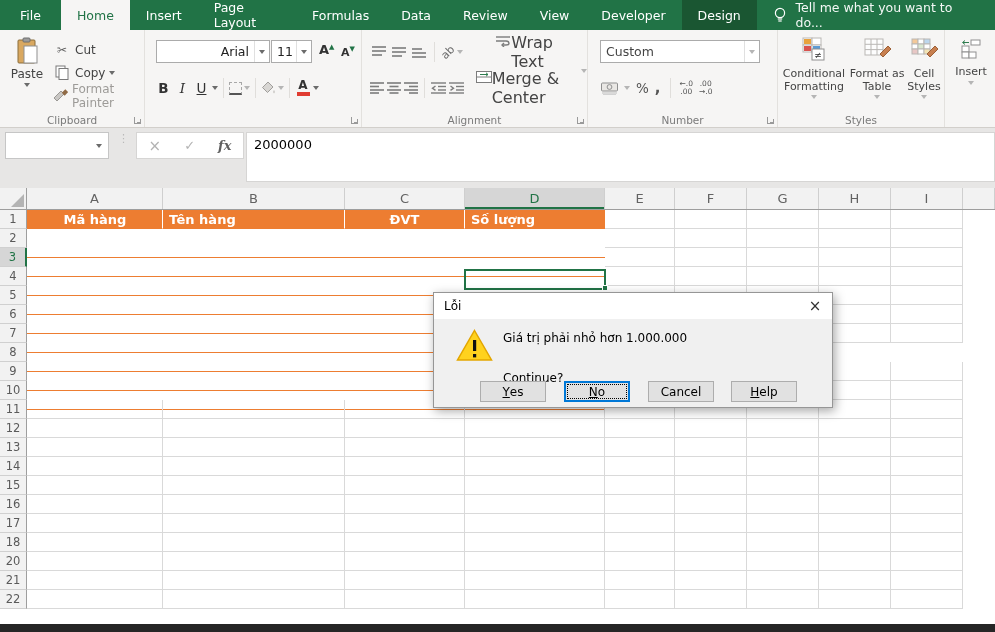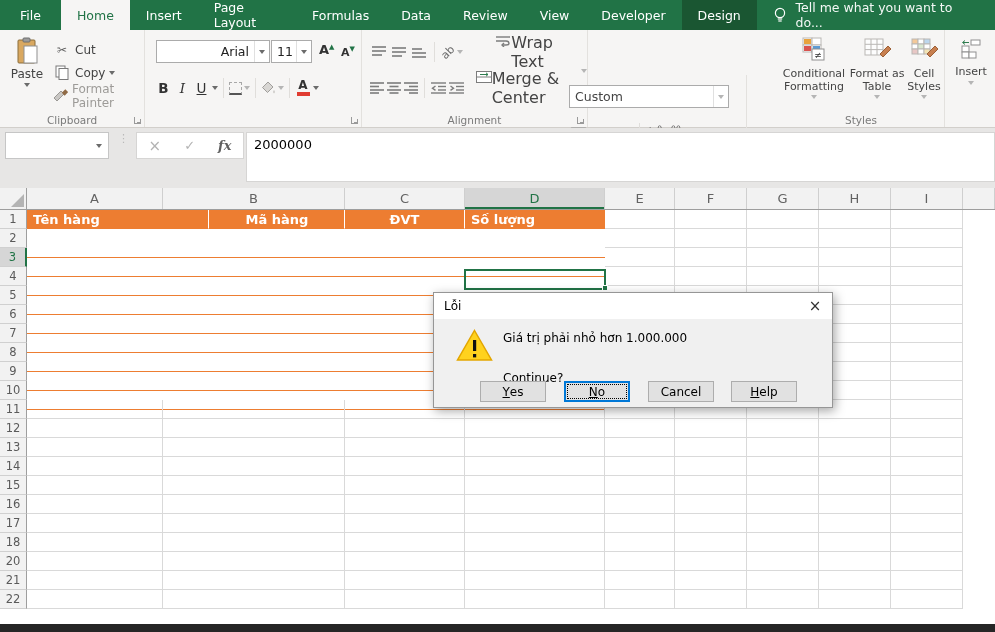--- a/index.html
+++ b/index.html
@@ -50,21 +50,21 @@
   .borderico { width:13px; height:13px; border:1px dashed #a8a8a8; border-bottom:2px solid #555; }
 
   
   .grp-align { left:362px; width:226px; }
   .al-row { position:absolute; left:8px; display:flex; align-items:center; gap:3px; height:24px; }
   .al-row.r1 { top:10px; } .al-row.r2 { top:46px; }
   .wrap-lbl,.merge-lbl { color:#444; font-size:16px; display:flex; }
   .ab { color:#6b6b6b; font-size:11px; transform:rotate(-45deg); display:inline-block; }
 
   
-  .grp-number { left:557px; width:190px;margin-top:45px; }
+  .grp-number { left:588px; width:190px; }
   .numfmt { position:absolute; left:12px; top:10px; width:160px; }
   .num-row { position:absolute; left:12px; top:46px; display:flex; align-items:center; gap:6px; height:24px; color:#555; }
   .pct { font-size:13.5px; color:#555; }
   .cma { font-size:15px; font-weight:bold; color:#555; line-height:10px; }
   .dec { font-size:7.5px; line-height:8px; white-space:pre-line; color:#555; text-align:center; }
 
   
   .grp-styles { left:778px; width:167px; }
   .bigbtn { position:absolute; top:6px; display:flex; flex-direction:column; align-items:center; color:#444; font-size:11px; line-height:12.5px; text-align:center; }
   .bigbtn .big-label { white-space:pre-line; margin-top:4px; }
@@ -487,22 +487,22 @@
         <div class="ch" style="width: 70px;">E</div>
         <div class="ch" style="width: 72px;">F</div>
         <div class="ch" style="width: 72px;">G</div>
         <div class="ch" style="width: 72px;">H</div>
         <div class="ch" style="width: 72px;">I</div>
         <div class="ch" style="flex: 1 1 0%;"></div>
       </div>
     <div class="rows" id="gridrows">
         <div class="r">
           <div class="rh">1</div>
+          <div class="cell th tl" style="width: 136px; justify-content: center;">Mã hàng</div>
           <div class="cell th" style="width: 182px; justify-content: flex-start; padding-left: 6px;">Tên hàng</div>
-          <div class="cell th tl" style="width: 136px; justify-content: center;">Mã hàng</div>
           <div class="cell th" style="width: 120px; justify-content: center;">ĐVT</div>
           <div class="cell th lastc" style="width: 140px; justify-content: flex-start; padding-left: 6px;">Số lượng</div>
           <div class="cell" style="width: 70px; justify-content: flex-start; padding-left: 6px;"></div>
           <div class="cell" style="width: 72px; justify-content: flex-start; padding-left: 6px;"></div>
           <div class="cell" style="width: 72px; justify-content: flex-start; padding-left: 6px;"></div>
           <div class="cell" style="width: 72px; justify-content: flex-start; padding-left: 6px;"></div>
           <div class="cell" style="width: 72px; justify-content: flex-start; padding-left: 6px;"></div>
         </div>
         <div class="r">
           <div class="rh">2</div>
@@ -571,21 +571,20 @@
           <div class="cell t" style="width: 120px; justify-content: center;">Cái</div>
           <div class="cell t" style="width: 140px; justify-content: flex-end; padding-right: 5px;"></div>
           <div class="cell" style="width: 70px; justify-content: flex-start; padding-left: 6px;"></div>
           <div class="cell" style="width: 72px; justify-content: flex-start; padding-left: 6px;"></div>
           <div class="cell" style="width: 72px; justify-content: flex-start; padding-left: 6px;"></div>
           <div class="cell" style="width: 72px; justify-content: flex-start; padding-left: 6px;"></div>
           <div class="cell" style="width: 72px; justify-content: flex-start; padding-left: 6px;"></div>
         </div>
         <div class="r">
           <div class="rh">8</div>
-          <div class="cell t tl" style="width: 136px; justify-content: center;">1001<span class="tri"></span></div>
           <div class="cell t" style="width: 182px; justify-content: flex-start; padding-left: 6px;">Keo dán</div>
           <div class="cell t" style="width: 120px; justify-content: center;">Cái</div>
           <div class="cell t" style="width: 140px; justify-content: flex-end; padding-right: 5px;"></div>
           <div class="cell" style="width: 70px; justify-content: flex-start; padding-left: 6px;"></div>
           <div class="cell" style="width: 72px; justify-content: flex-start; padding-left: 6px;"></div>
           <div class="cell" style="width: 72px; justify-content: flex-start; padding-left: 6px;"></div>
           <div class="cell" style="width: 72px; justify-content: flex-start; padding-left: 6px;"></div>
           <div class="cell" style="width: 72px; justify-content: flex-start; padding-left: 6px;"></div>
         </div>
         <div class="r">

